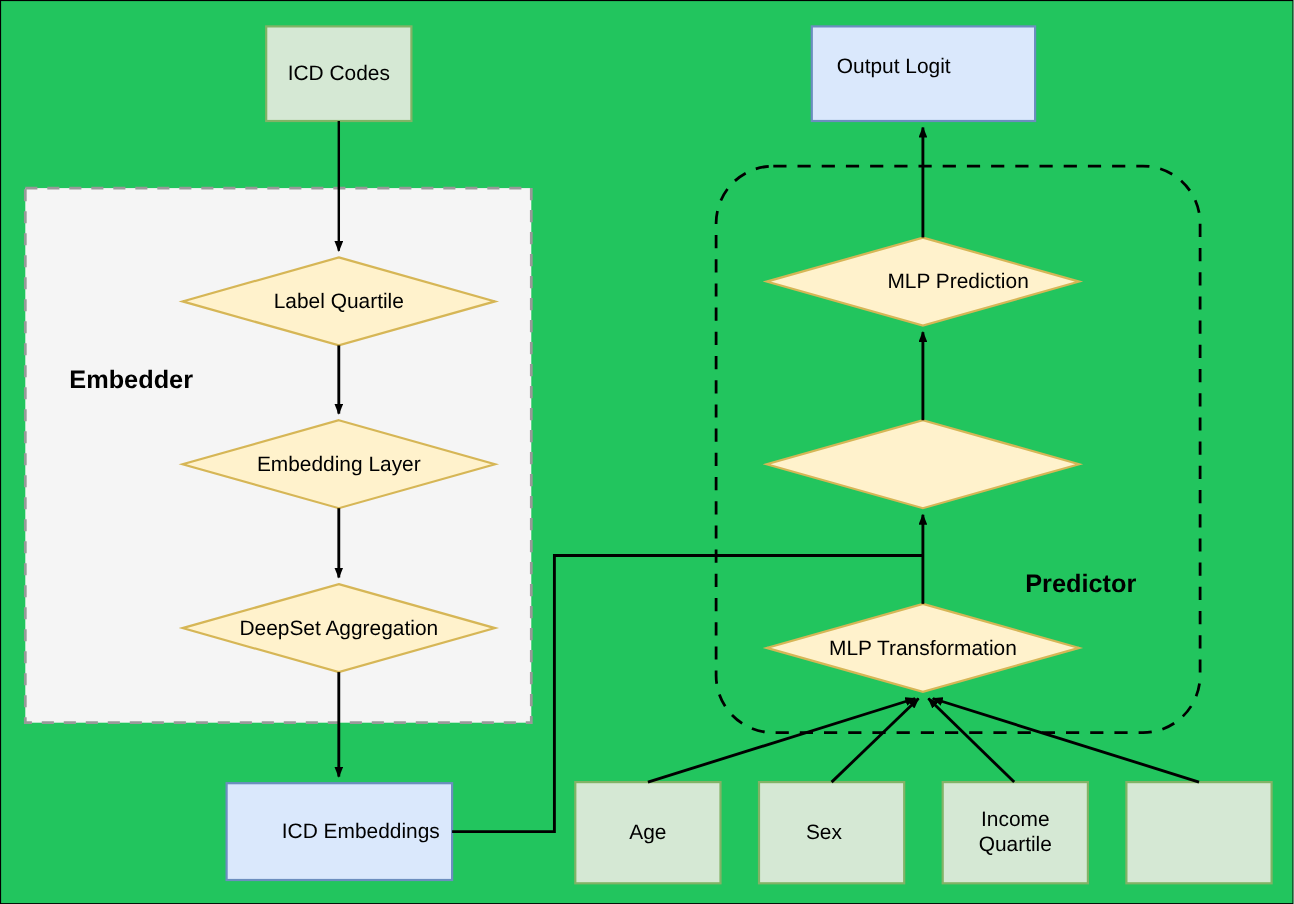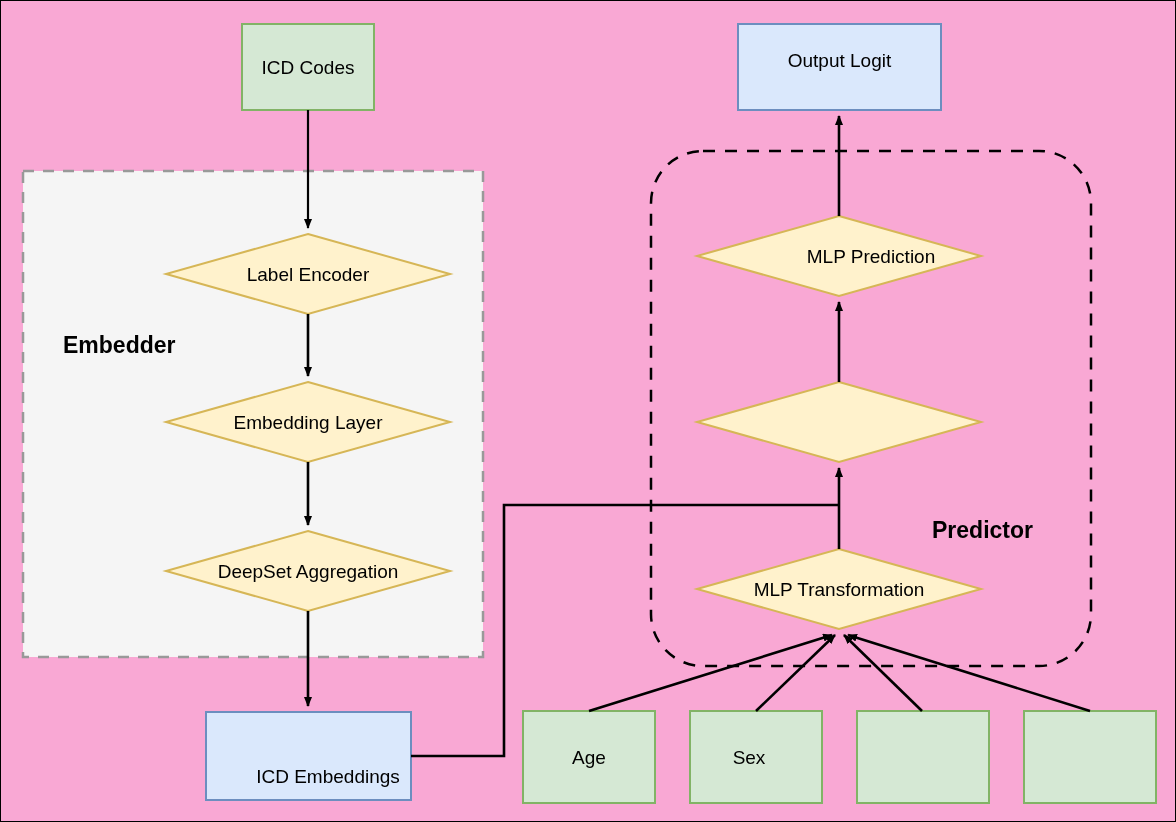--- a/index.html
+++ b/index.html
@@ -4,21 +4,21 @@
 <style>
   html, body {
     margin: 0;
     padding: 0;
     background: #ffffff;
   }
   #canvas {
     position: relative;
     width: 1176px;
     height: 822px;
-    background: #f9a8d4;
+    background: #22c55e;
     border: 1px solid #000000;
     box-sizing: border-box;
     font-family: "Liberation Sans", sans-serif;
     overflow: hidden;
   }
   svg.layer {
     position: absolute;
     left: 0;
     top: 0;
     width: 1176px;
@@ -107,38 +107,40 @@
 
     <line x1="755" y1="710" x2="834" y2="634" stroke="#000000" stroke-width="2.6" marker-end="url(#arrowhead)"></line>
 
     <line x1="921" y1="710" x2="843" y2="634" stroke="#000000" stroke-width="2.6" marker-end="url(#arrowhead)"></line>
 
     <line x1="1089" y1="710" x2="847" y2="634" stroke="#000000" stroke-width="2.6" marker-end="url(#arrowhead)"></line>
   </svg>
 
   <div class="node-label" style="left:241px; top:23px; width:132px; height:86px;">ICD Codes</div>
 
-  <div class="node-label" style="left:165px; top:251px; width:284px; height:44px;">Label Encoder</div>
+  <div class="node-label" style="left:165px; top:251px; width:284px; height:44px;">Label Quartile</div>
 
   <div class="node-label" style="left:165px; top:548px; width:284px; height:44px;">DeepSet Aggregation</div>
 
   <div class="node-label" style="left:165px; top:399px; width:284px; height:44px;">Embedding Layer</div>
 
-  <div class="node-label" style="left:205px; top:731px; width:244px; height:88px;">ICD Embeddings</div>
+  <div class="node-label" style="left:205px; top:711px; width:244px; height:88px;">ICD Embeddings</div>
 
-  <div class="node-label" style="left:737px; top:23px; width:203px; height:72px;">Output Logit</div>
+  <div class="node-label" style="left:710px; top:23px; width:203px; height:72px;">Output Logit</div>
 
   <div class="node-label" style="left:728px; top:233px; width:284px; height:44px;">MLP Prediction</div>
 
 
   <div class="node-label" style="left:696px; top:566px; width:284px; height:44px;">MLP Transformation</div>
 
   <div class="node-label" style="left:522px; top:710px; width:132px; height:92px;">Age</div>
 
   <div class="node-label" style="left:689px; top:710px; width:118px; height:92px;border-radius:25px;">Sex</div>
 
+  <div class="node-label" style="left:856px; top:710px; width:132px; height:92px;">Income
+Quartile</div>
 
 
   <div class="group-label" style="left:62px; top:331px;">Embedder</div>
 
   <div class="group-label" style="left:931px; top:516px;">Predictor</div>
 
 </div>
 
 </body></html>

